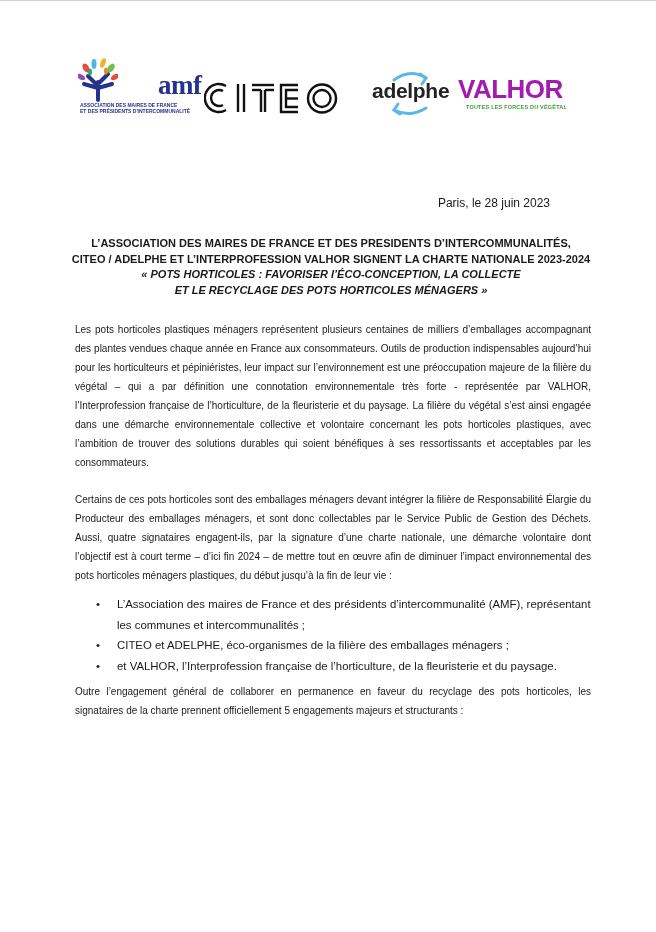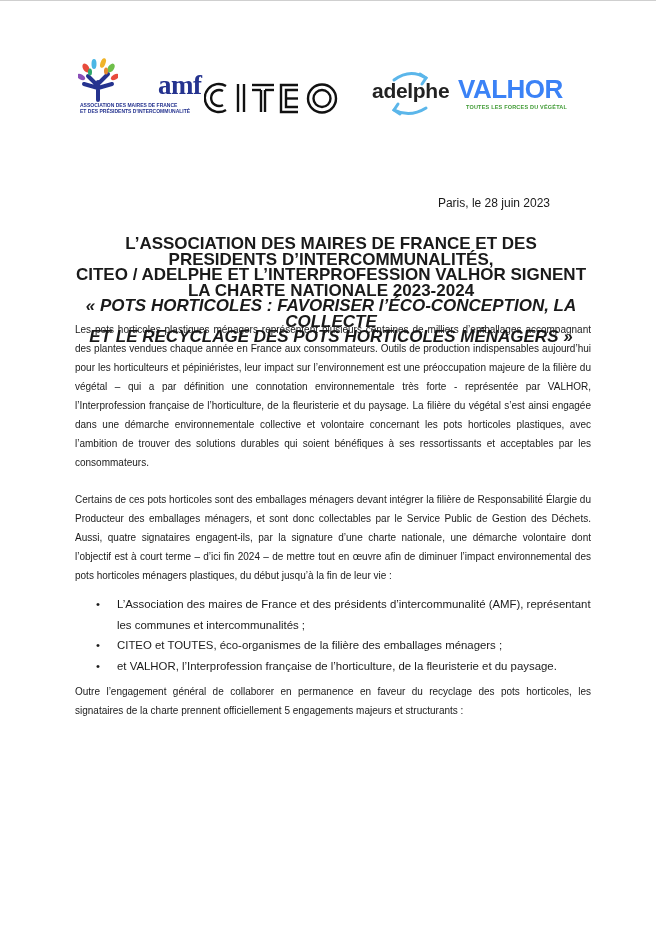--- a/index.html
+++ b/index.html
@@ -14,29 +14,29 @@
   .amf .amf-word { position: absolute; left: 38px; top: 12px; font-family: Liberation Serif, serif;
                    font-weight: bold; font-size: 27px; color: #25338f; letter-spacing: -0.5px; margin-left: 46px; }
   .amf .amf-sub { position: absolute; left: 6px; top: 44px; font-size: 5px; line-height: 6px;
                   color: #25338f; font-weight: bold; white-space: nowrap; }
   .amf svg { position: absolute; left: 4px; top: 0; }
   .citeo { left: 204px; top: 78px; width: 140px; height: 40px; }
   .adelphe { left: 360px; top: 66px; width: 100px; height: 54px; }
   .adelphe .word { position: absolute; left: 12px; top: 13px; font-size: 21px; font-weight: bold; color: #222; letter-spacing: -0.3px; }
   .adelphe svg { position: absolute; left: 0; top: 0; }
   .valhor { left: 458px; top: 76px; width: 125px; height: 40px; }
-  .valhor .word { position: absolute; left: 0; top: 0; font-size: 26px; font-weight: bold; color: #3b82f6;
+  .valhor .word { position: absolute; left: 0; top: 0; font-size: 26px; font-weight: bold; color: #a21caf;
                   letter-spacing: -0.5px; line-height: 26px; }
   .valhor .tag { position: absolute; left: 8px; top: 28px; font-size: 5.5px; font-weight: bold; color: #3f9a34;
                  letter-spacing: 0.2px; white-space: nowrap; }
 
   
   .date { position: absolute; right: 106px; top: 196px; font-size: 12px; color: #1a1a1a; }
   .title { position: absolute; left: 70px; width: 522px; top: 236px; text-align: center;
-           font-size: 17px; font-weight: bold; line-height: 15.5px; color: #1a1a1a; }
+           font-size: 11px; font-weight: bold; line-height: 15.5px; color: #1a1a1a; }
   .title .it { font-style: italic; }
   .para { position: absolute; left: 75px; width: 516px; font-size: 10px; line-height: 19px;
           text-align: justify; color: #1a1a1a; }
   .p1 { top: 320px; }
   .p2 { top: 490px; }
   .p3 { top: 682px; }
   .para b { font-weight: normal; }
   ul.bullets { position: absolute; left: 75px; width: 516px; top: 594px; margin: 0; padding: 0; list-style: none;
                font-size: 11.4px; line-height: 20.5px; color: #1a1a1a; }
   ul.bullets li { position: relative; padding-left: 42px; }
@@ -116,17 +116,17 @@
   <div class="it">« POTS HORTICOLES : FAVORISER l’ÉCO-CONCEPTION, LA COLLECTE</div>
   <div class="it">ET LE RECYCLAGE DES POTS HORTICOLES MÉNAGERS »</div>
 </div>
 
 <p class="para p1" style="margin:0">Les pots horticoles plastiques ménagers représentent plusieurs centaines de milliers d’emballages accompagnant des plantes vendues chaque année en France aux consommateurs. Outils de production indispensables aujourd’hui pour les horticulteurs et pépiniéristes, leur impact sur l’environnement est une préoccupation majeure de la filière du végétal – qui a par définition une connotation environnementale très forte - représentée par VALHOR, l’Interprofession française de l’horticulture, de la fleuristerie et du paysage. La filière du végétal s’est ainsi engagée dans une démarche environnementale collective et volontaire concernant les pots horticoles plastiques, avec l’ambition de trouver des solutions durables qui soient bénéfiques à ses ressortissants et acceptables par les consommateurs.</p>
 
 <p class="para p2" style="margin:0"><span>Certains de ces pots horticoles sont des emballages ménagers devant intégrer la filière de Responsabilité Élargie du Producteur des emballages ménagers, et sont donc collectables par le Service Public de Gestion des Déchets. Aussi, quatre signataires engagent-ils, par la signature d’une charte nationale, une </span><b>démarche volontaire</b><span> dont l’objectif est à court terme – d’ici fin 2024 – de mettre tout en œuvre afin de diminuer l’impact environnemental des pots horticoles ménagers plastiques, du début jusqu’à la fin de leur vie :</span></p>
 
 <ul class="bullets">
   <li><span class="dot">•</span><span>L’Association des maires de France et des présidents d’intercommunalité (AMF), représentant les communes et intercommunalités ;</span></li>
-  <li><span class="dot">•</span><span>CITEO et TOUTES, éco-organismes de la filière des emballages ménagers ;</span></li>
+  <li><span class="dot">•</span><span>CITEO et ADELPHE, éco-organismes de la filière des emballages ménagers ;</span></li>
   <li><span class="dot">•</span><span>et VALHOR, l’Interprofession française de l’horticulture, de la fleuristerie et du paysage.</span></li>
 </ul>
 
 <p class="para p3" style="margin:0">Outre l’engagement général de collaborer en permanence en faveur du recyclage des pots horticoles, les signataires de la charte prennent officiellement 5 engagements majeurs et structurants :</p>
 
 </body></html>

